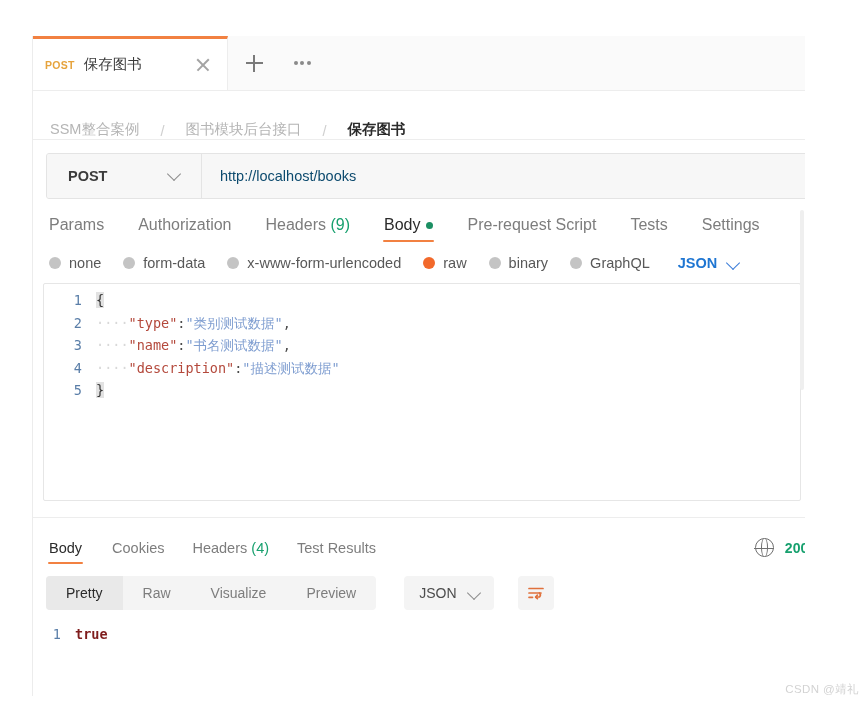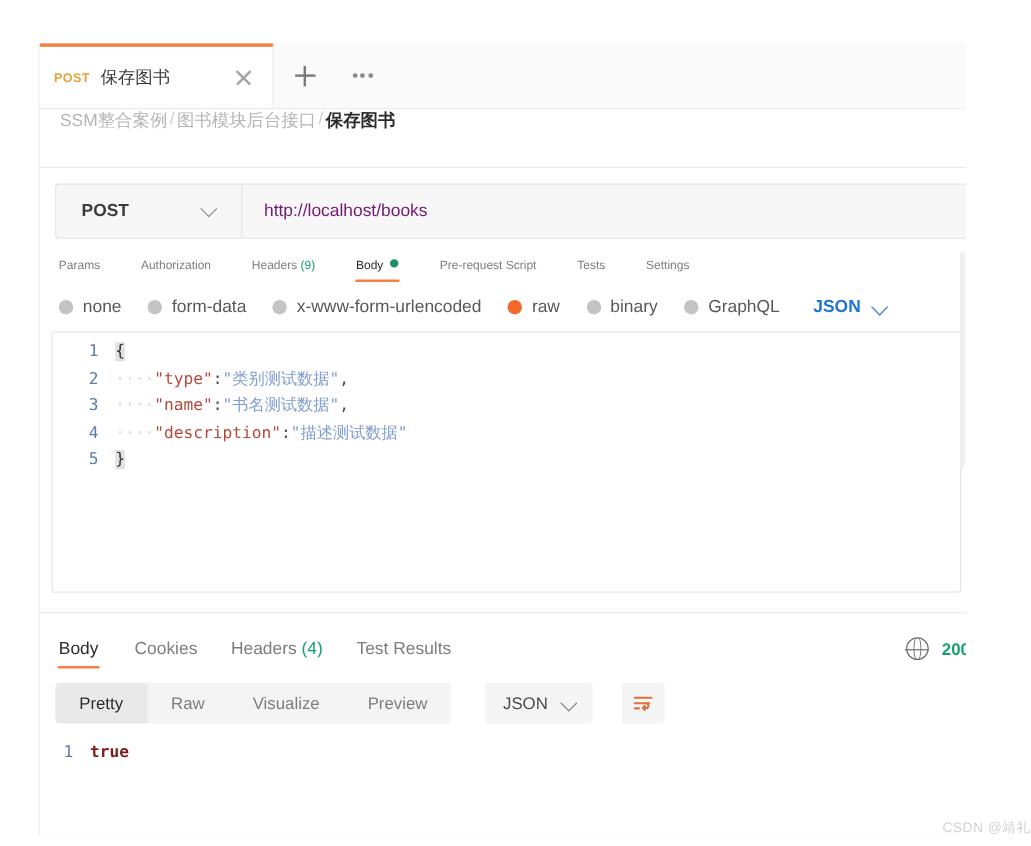--- a/index.html
+++ b/index.html
@@ -110,26 +110,26 @@
     border-radius: 50%;
     background: #8a8a8a;
     display: block;
   }
   .tab-strip-filler { flex: 1; background: #fafafa; }
 
   
   .breadcrumb-bar {
     height: 48px;
     display: flex;
-    align-items: flex-start;
+    align-items: flex-end;
     padding-left: 17px;
     background: #ffffff;
     border-bottom: 1px solid #ededed;
     font-size: 14.5px;
-    gap: 2px;
+    gap: 21px;
   }
   .crumb      { color: #b5b5b5; }
   .crumb-sep  { color: #cfcfcf; }
   .crumb-cur  { color: #2b2b2b; font-weight: 700; }
 
   
   .url-area {
     padding: 13px 0 0 13px;
   }
   .url-row {
@@ -167,31 +167,31 @@
     position: absolute;
     right: 22px;
     top: 15px;
   }
   .url-input {
     flex: 1;
     display: flex;
     align-items: center;
     padding-left: 18px;
     font-size: 14.5px;
-    color: #701a75;
+    color: #0c4a6e;
     background: #f7f7f7;
   }
 
   
   .req-tabs {
     display: flex;
     align-items: flex-end;
     gap: 0;
     padding: 17px 0 0 14px;
-    font-size: 10px;
+    font-size: 16px;
   }
   .req-tabs .rt {
     color: #7d7d7d;
     padding: 0 17px 8px 17px;
     position: relative;
     white-space: nowrap;
   }
   .req-tabs .rt:first-child { padding-left: 2px; }
   .req-tabs .rt.active { color: #2b2b2b; }
   .req-tabs .rt.active::after {

